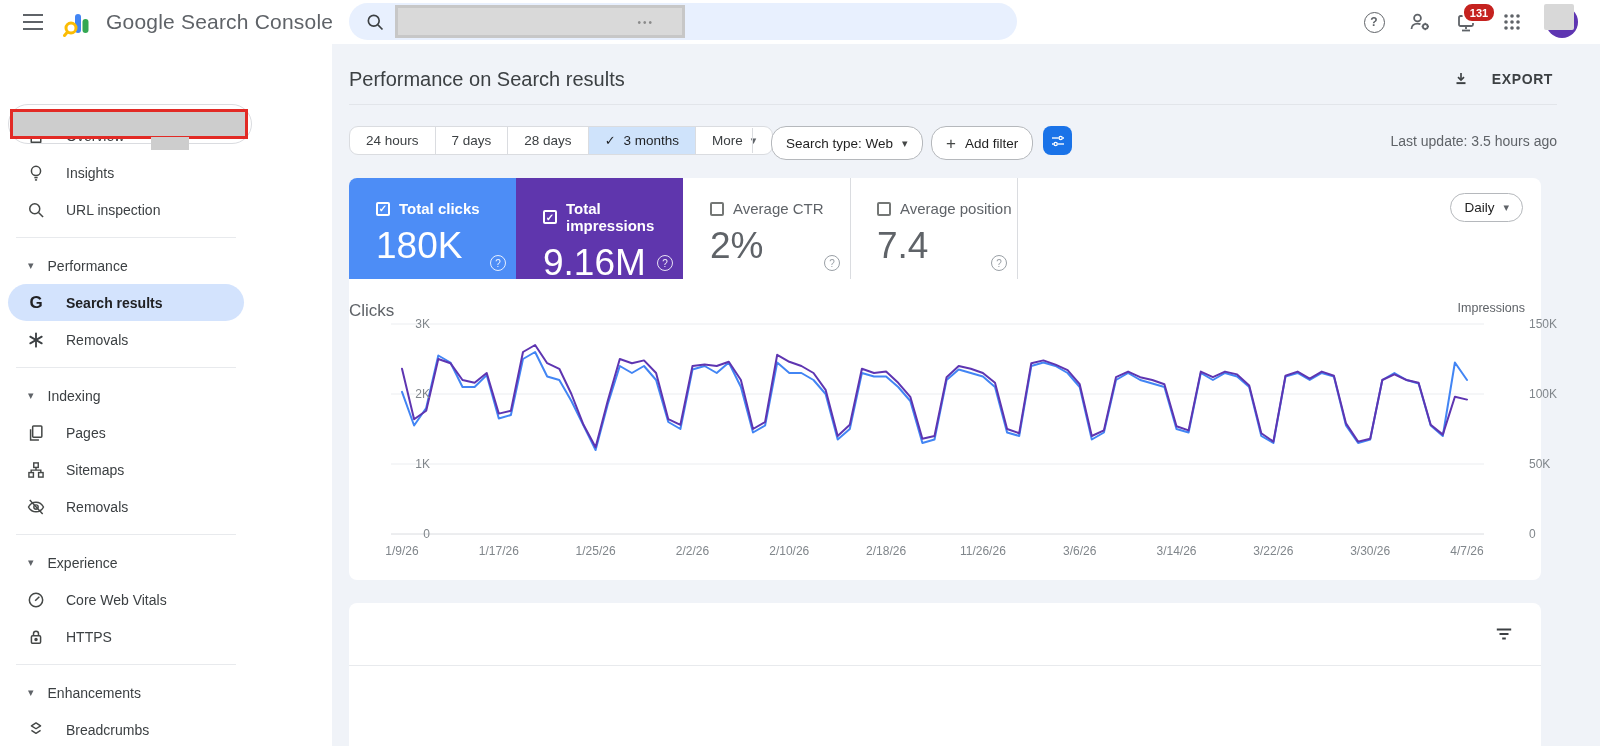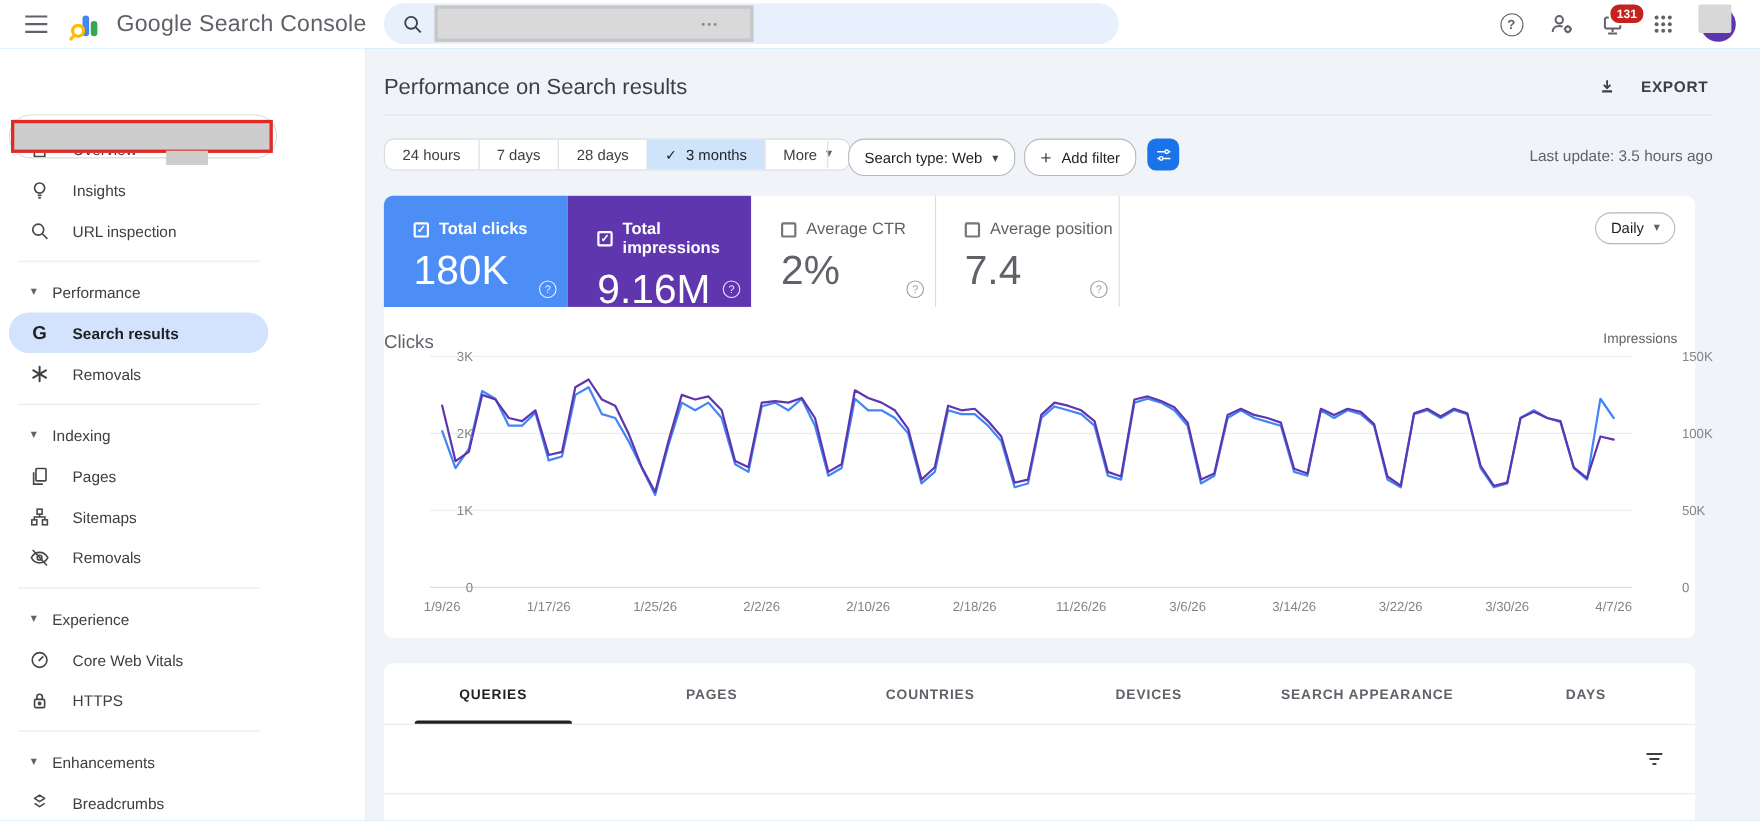--- a/index.html
+++ b/index.html
@@ -461,41 +461,20 @@
         <div class="xlab" style="left: 598.909px;">11/26/26</div>
         <div class="xlab" style="left: 695.727px;">3/6/26</div>
         <div class="xlab" style="left: 792.545px;">3/14/26</div>
         <div class="xlab" style="left: 889.364px;">3/22/26</div>
         <div class="xlab" style="left: 986.182px;">3/30/26</div>
         <div class="xlab" style="left: 1083px;">4/7/26</div>
       </div>
   </div>
 
   <div class="card2">
-    <div class="tabs">
-      <div class="tab active">
-          <span>QUERIES</span>
-          <div class="tabline"></div>
-        </div>
-      <div class="tab">
-          <span>PAGES</span>
-        </div>
-      <div class="tab">
-          <span>COUNTRIES</span>
-        </div>
-      <div class="tab">
-          <span>DEVICES</span>
-        </div>
-      <div class="tab">
-          <span>SEARCH APPEARANCE</span>
-        </div>
-      <div class="tab">
-          <span>DAYS</span>
-        </div>
-    </div>
     <div class="filterrow">
       <span>
           <svg width="18" height="16" viewBox="0 0 20 16" stroke="#3c4043" stroke-width="2">
             <line x1="2" y1="3" x2="18" y2="3"></line>
             <line x1="5" y1="8" x2="15" y2="8"></line>
             <line x1="8" y1="13" x2="12" y2="13"></line>
           </svg>
         </span>
     </div>
   </div>

